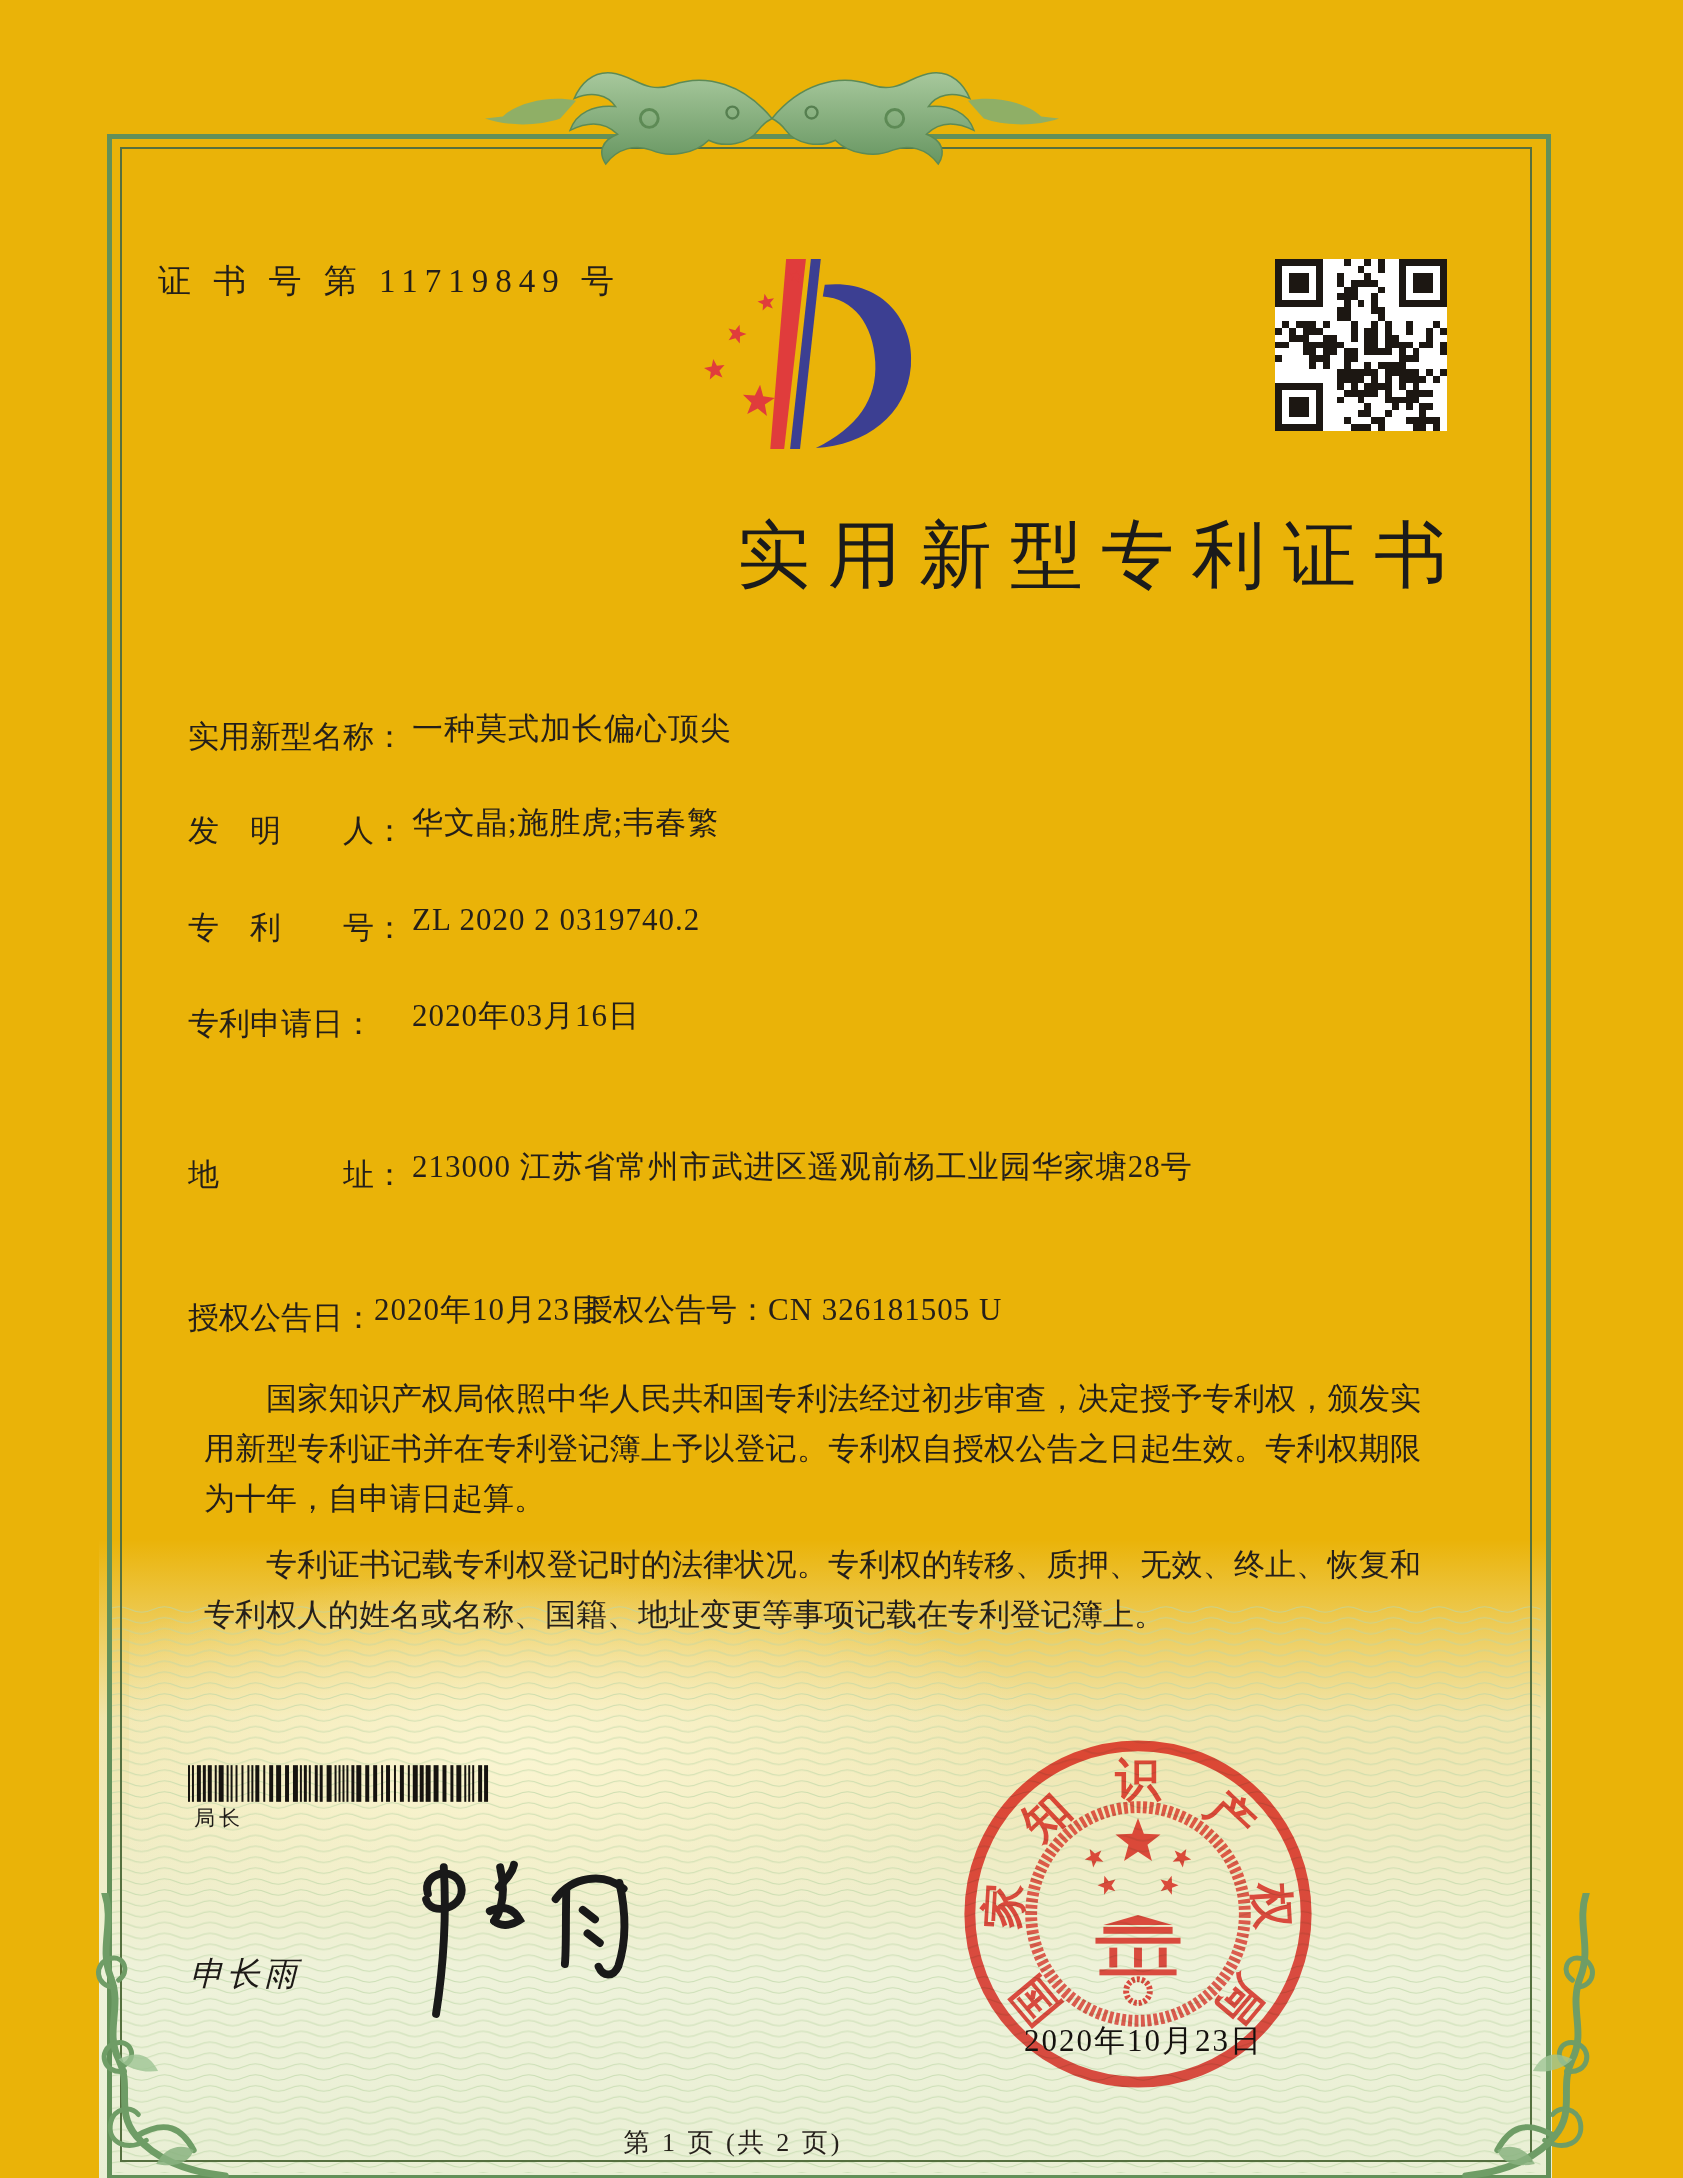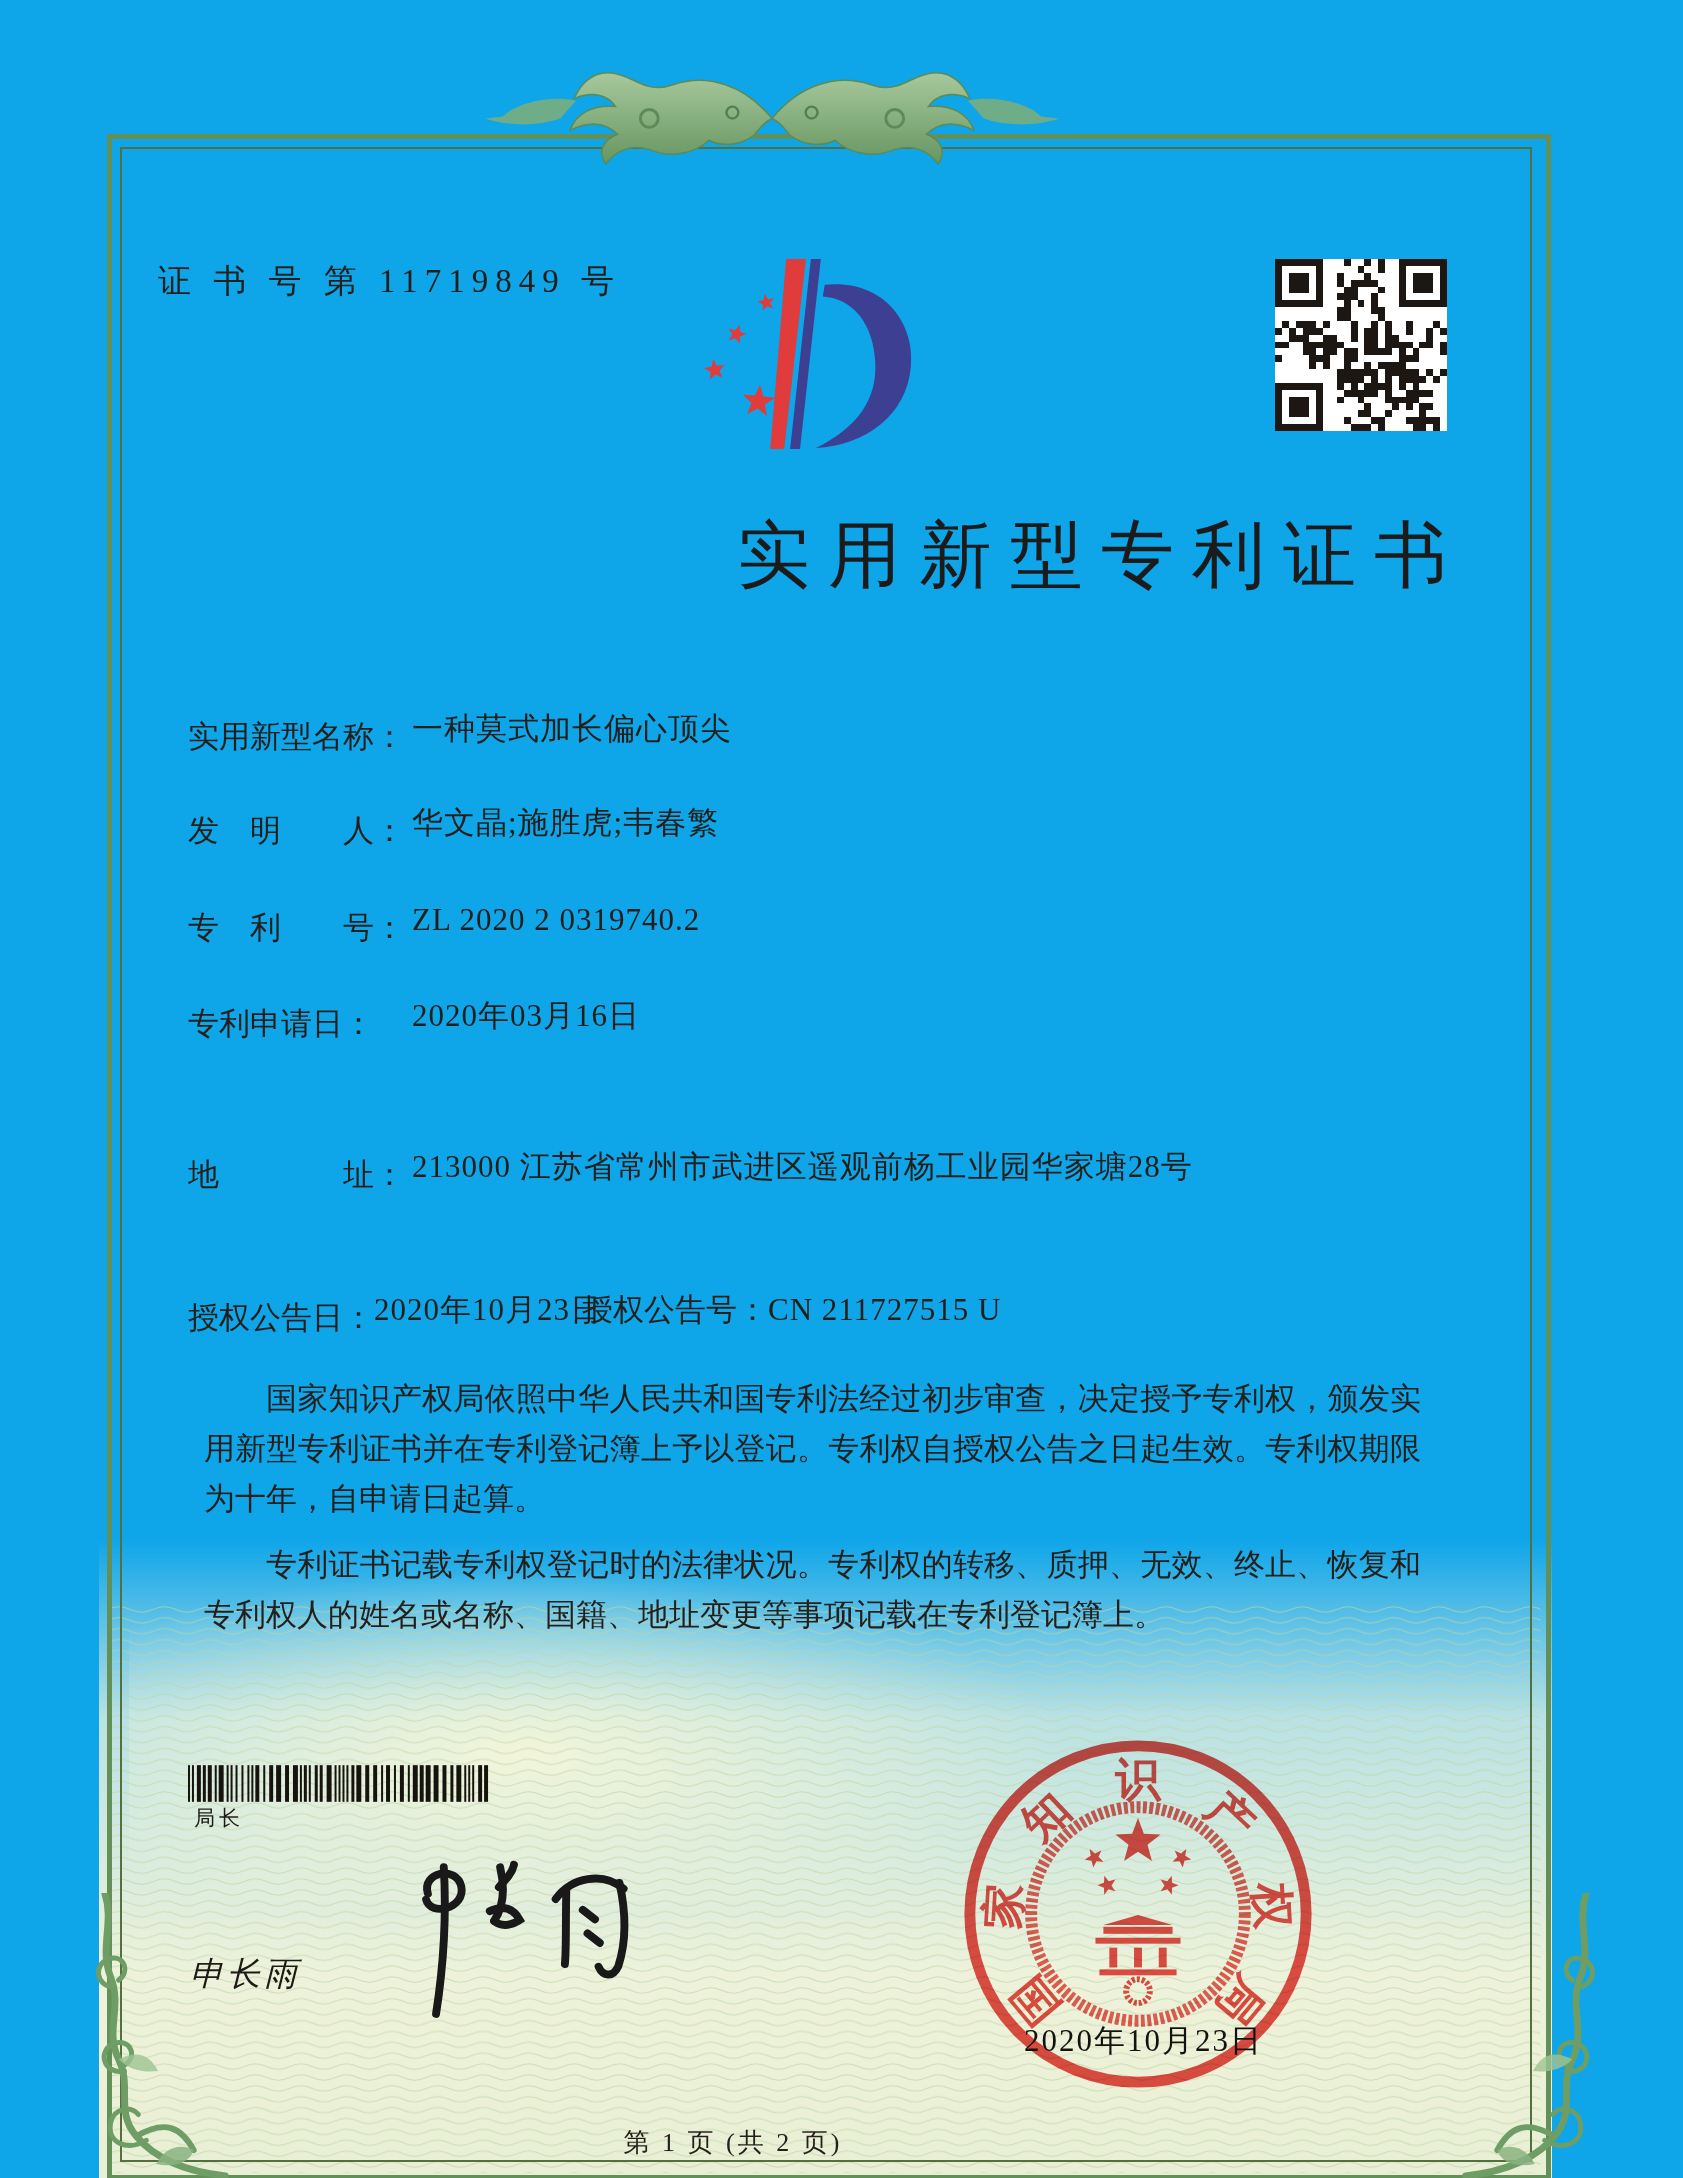--- a/index.html
+++ b/index.html
@@ -1,16 +1,16 @@
 <!DOCTYPE html>
 <html><head>
 <meta charset="utf-8">
 <style>
   html,body{margin:0;padding:0;background:#e8e8e8;}
-  #page{position:relative;width:1683px;height:2178px;margin:0 auto;background:#0ea5e9;overflow:hidden;
+  #page{position:relative;width:1683px;height:2178px;margin:0 auto;background:#eab308;overflow:hidden;
         font-family:"Liberation Serif","DejaVu Serif",serif;color:#241f1a;}
   .abs{position:absolute;}
   
   .bottomtint{left:99px;top:1539px;width:1453px;height:639px;z-index:1;
     background:linear-gradient(180deg,rgba(243,246,224,0) 0%,rgba(243,246,226,.75) 28%,#eef2da 68%,#e9efd4 100%);}
   .creamtint{left:129px;top:1574px;width:931px;height:327px;z-index:1;
     background:radial-gradient(ellipse at 42% 55%,rgba(252,248,216,.85),rgba(252,248,216,0) 72%);}
   .guilloche{left:107px;top:1604px;z-index:2;}
   
   .frame-outer{left:107px;top:134px;width:1434px;height:2036px;border:5px solid #639059;z-index:3;}
@@ -333,21 +333,21 @@
   </div>
   <div class="abs frow" style="top:995px;">
     <span class="flabel">专利申请日：</span><span class="fvalue">2020年03月16日</span>
   </div>
   <div class="abs frow" style="top:1146px;">
     <span class="flabel">地　　　　址：</span><span class="fvalue">213000 江苏省常州市武进区遥观前杨工业园华家塘28号</span>
   </div>
   <div class="abs frow" style="top:1289px;">
     <span class="flabel" style="width:auto;">授权公告日：</span><span class="fvalue">2020年10月23日</span>
     <span class="pair2">
-      <span>授权公告号：</span><span class="fvalue">CN 211727515 U</span>
+      <span>授权公告号：</span><span class="fvalue">CN 326181505 U</span>
     </span>
   </div>
 
   <div class="abs bodytext">
     <p>国家知识产权局依照中华人民共和国专利法经过初步审查，决定授予专利权，颁发实用新型专利证书并在专利登记簿上予以登记。专利权自授权公告之日起生效。专利权期限为十年，自申请日起算。</p>
     <p>专利证书记载专利权登记时的法律状况。专利权的转移、质押、无效、终止、恢复和专利权人的姓名或名称、国籍、地址变更等事项记载在专利登记簿上。</p>
   </div>
 
   <svg class="abs barcode" width="305" height="37" viewBox="0 0 308 37">
     <g id="barcode-bars" fill="#16130f">

